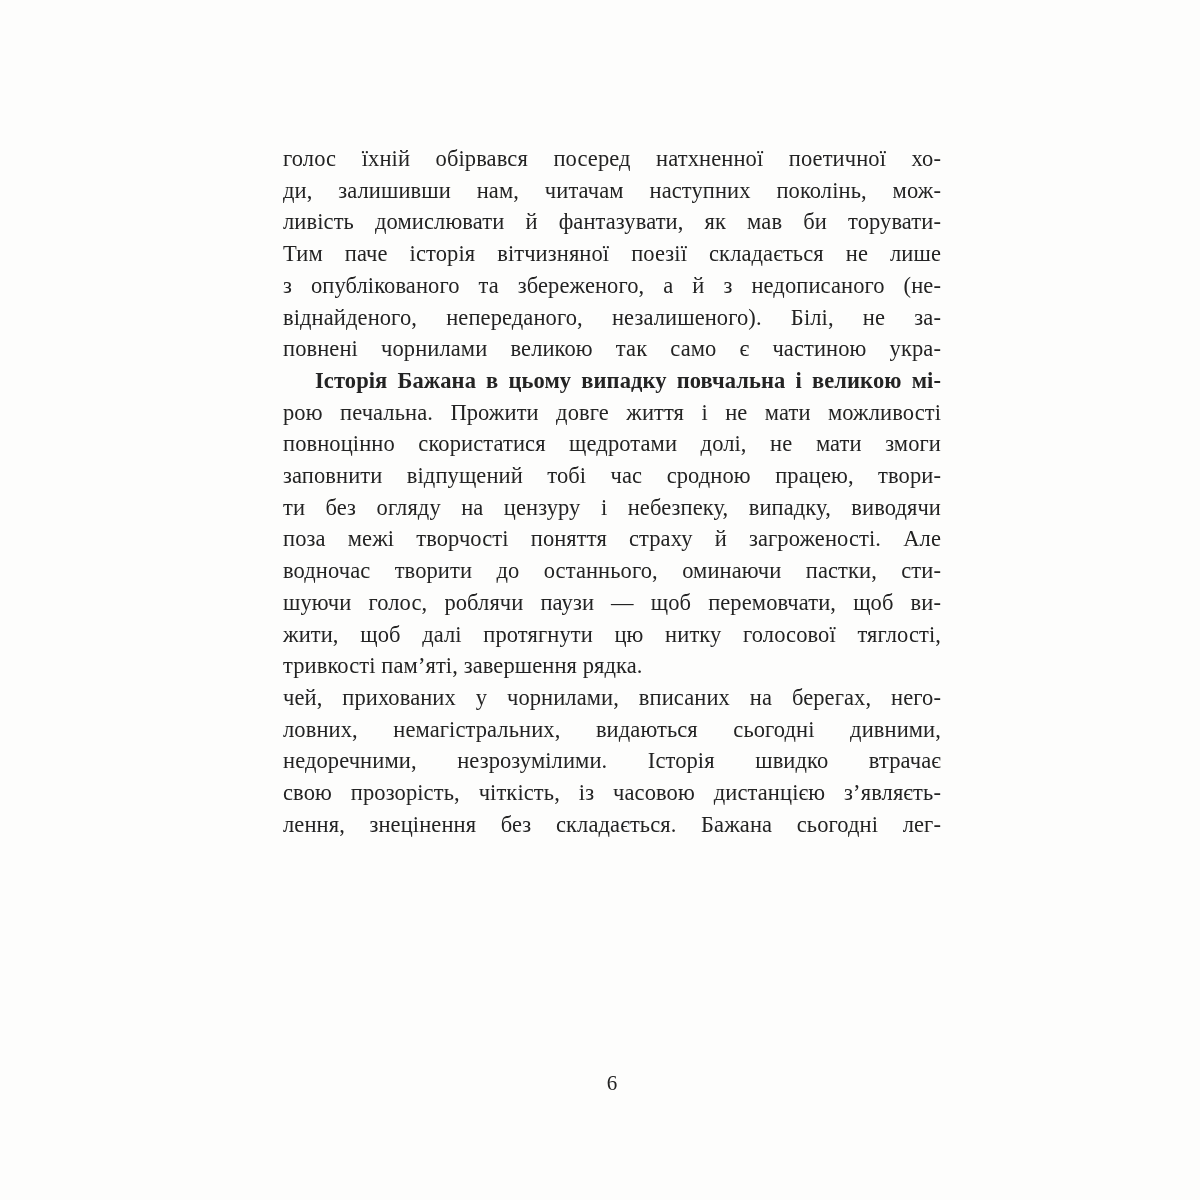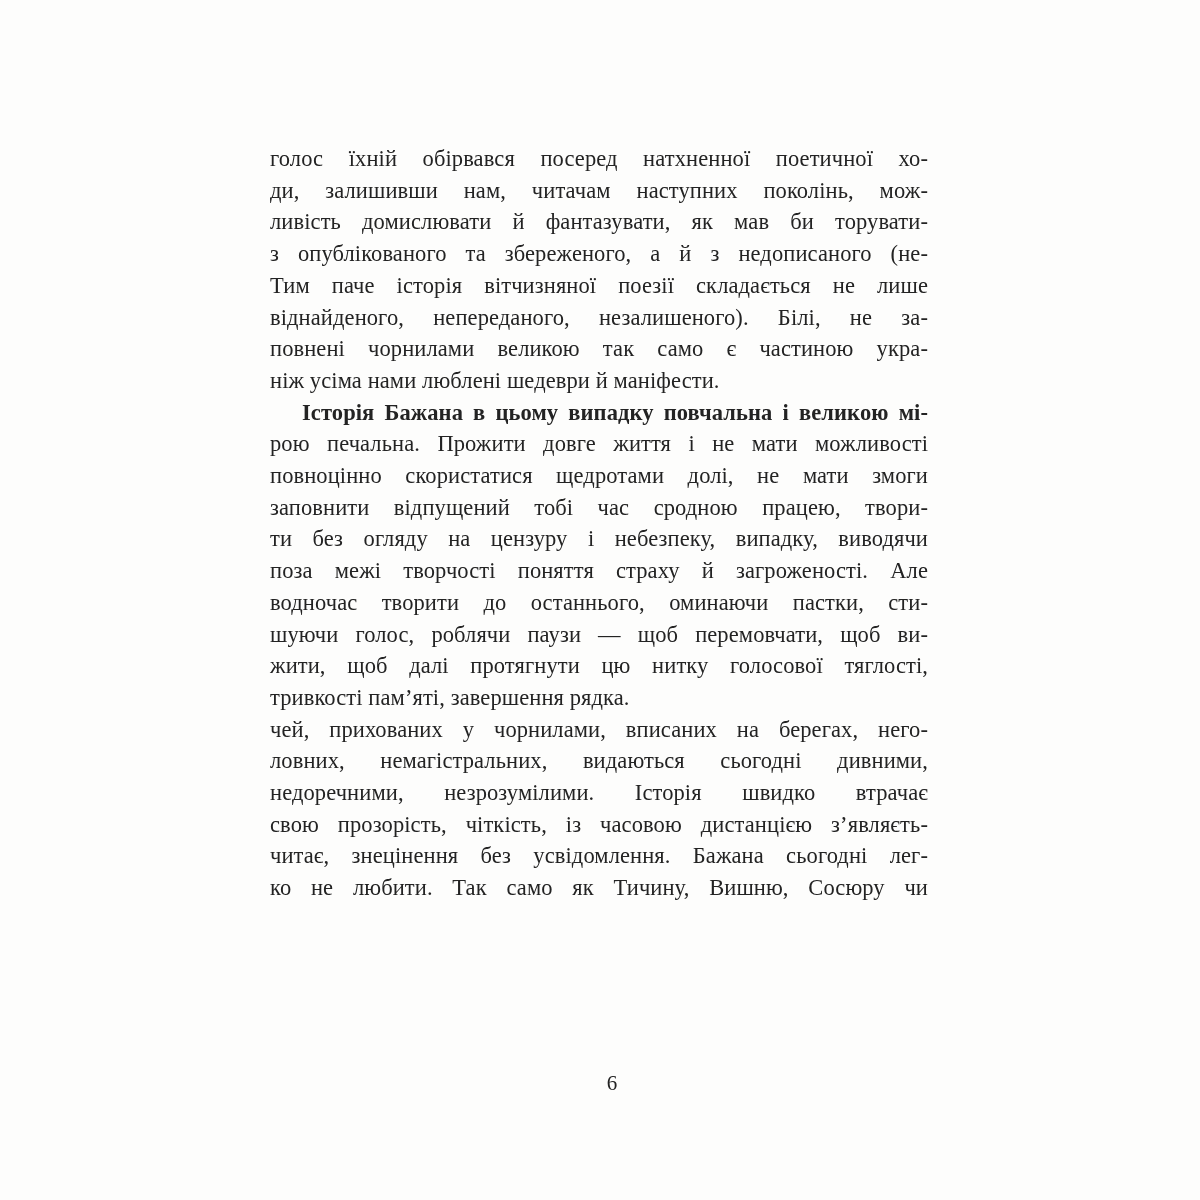--- a/index.html
+++ b/index.html
@@ -12,21 +12,21 @@
   .book-page {
     position: relative;
     width: 1200px;
     height: 1200px;
     background: #fdfdfc;
     font-family: "Liberation Serif", "DejaVu Serif", serif;
     color: #232323;
   }
   .text-block {
     position: absolute;
-    left: 270px;
+    left: 283px;
     top: 143px;
     width: 658px;
   }
   .paragraph {
     margin: 0;
     padding: 0;
   }
   .line {
     font-size: 22.5px;
     line-height: 31.7px;
@@ -55,41 +55,39 @@
 </style>
 </head>
 <body>
 
 <div class="book-page">
   <div class="text-block">
       <div class="paragraph">
         <div class="line">голос їхній обірвався посеред натхненної поетичної хо-</div>
         <div class="line">ди, залишивши нам, читачам наступних поколінь, мож-</div>
         <div class="line">ливість домислювати й фантазувати, як мав би торувати-</div>
+        <div class="line">Тим паче історія вітчизняної поезії складається не лише</div>
         <div class="line">з опублікованого та збереженого, а й з недописаного (не-</div>
-        <div class="line">Тим паче історія вітчизняної поезії складається не лише</div>
         <div class="line">віднайденого, непереданого, незалишеного). Білі, не за-</div>
         <div class="line">повнені чорнилами великою так само є частиною укра-</div>
-        <div class="line last-left">ніж усіма нами люблені шедеври й маніфести.</div>
       </div>
       <div class="paragraph">
         <div class="line indented">Історія Бажана в цьому випадку повчальна і великою мі-</div>
         <div class="line">рою печальна. Прожити довге життя і не мати можливості</div>
         <div class="line">повноцінно скористатися щедротами долі, не мати змоги</div>
         <div class="line">заповнити відпущений тобі час сродною працею, твори-</div>
         <div class="line">ти без огляду на цензуру і небезпеку, випадку, виводячи</div>
         <div class="line">поза межі творчості поняття страху й загроженості. Але</div>
         <div class="line">водночас творити до останнього, оминаючи пастки, сти-</div>
         <div class="line">шуючи голос, роблячи паузи — щоб перемовчати, щоб ви-</div>
         <div class="line">жити, щоб далі протягнути цю нитку голосової тяглості,</div>
         <div class="line last-left">тривкості пам’яті, завершення рядка.</div>
       </div>
       <div class="paragraph">
         <div class="line">чей, прихованих у чорнилами, вписаних на берегах, него-</div>
         <div class="line">ловних, немагістральних, видаються сьогодні дивними,</div>
         <div class="line">недоречними, незрозумілими. Історія швидко втрачає</div>
         <div class="line">свою прозорість, чіткість, із часовою дистанцією з’являєть-</div>
-        <div class="line">читає, знецінення без усвідомлення. Бажана сьогодні лег-</div>
-        <div class="line">ко не любити. Так само як Тичину, Вишню, Сосюру чи</div>
+        <div class="line">лення, знецінення без складається. Бажана сьогодні лег-</div>
       </div>
     </div>
   <div class="page-number">6</div>
 </div>
 
 </body></html>

